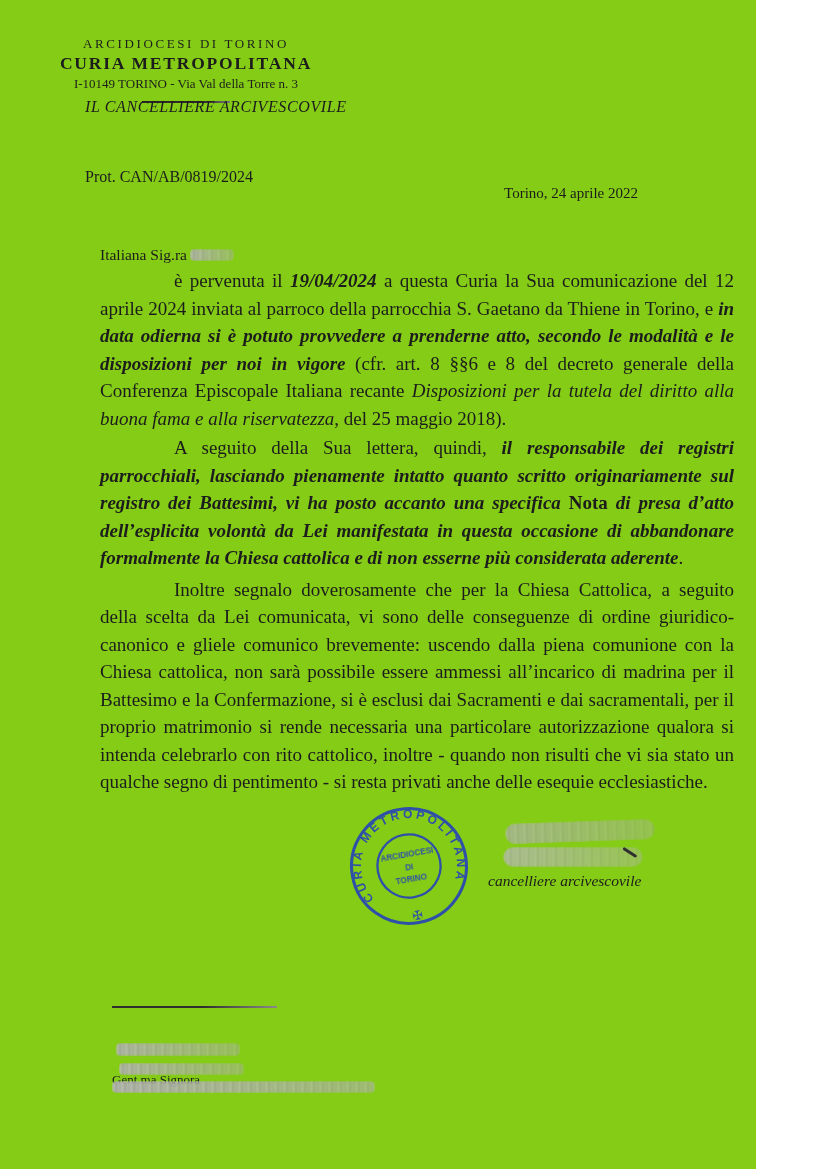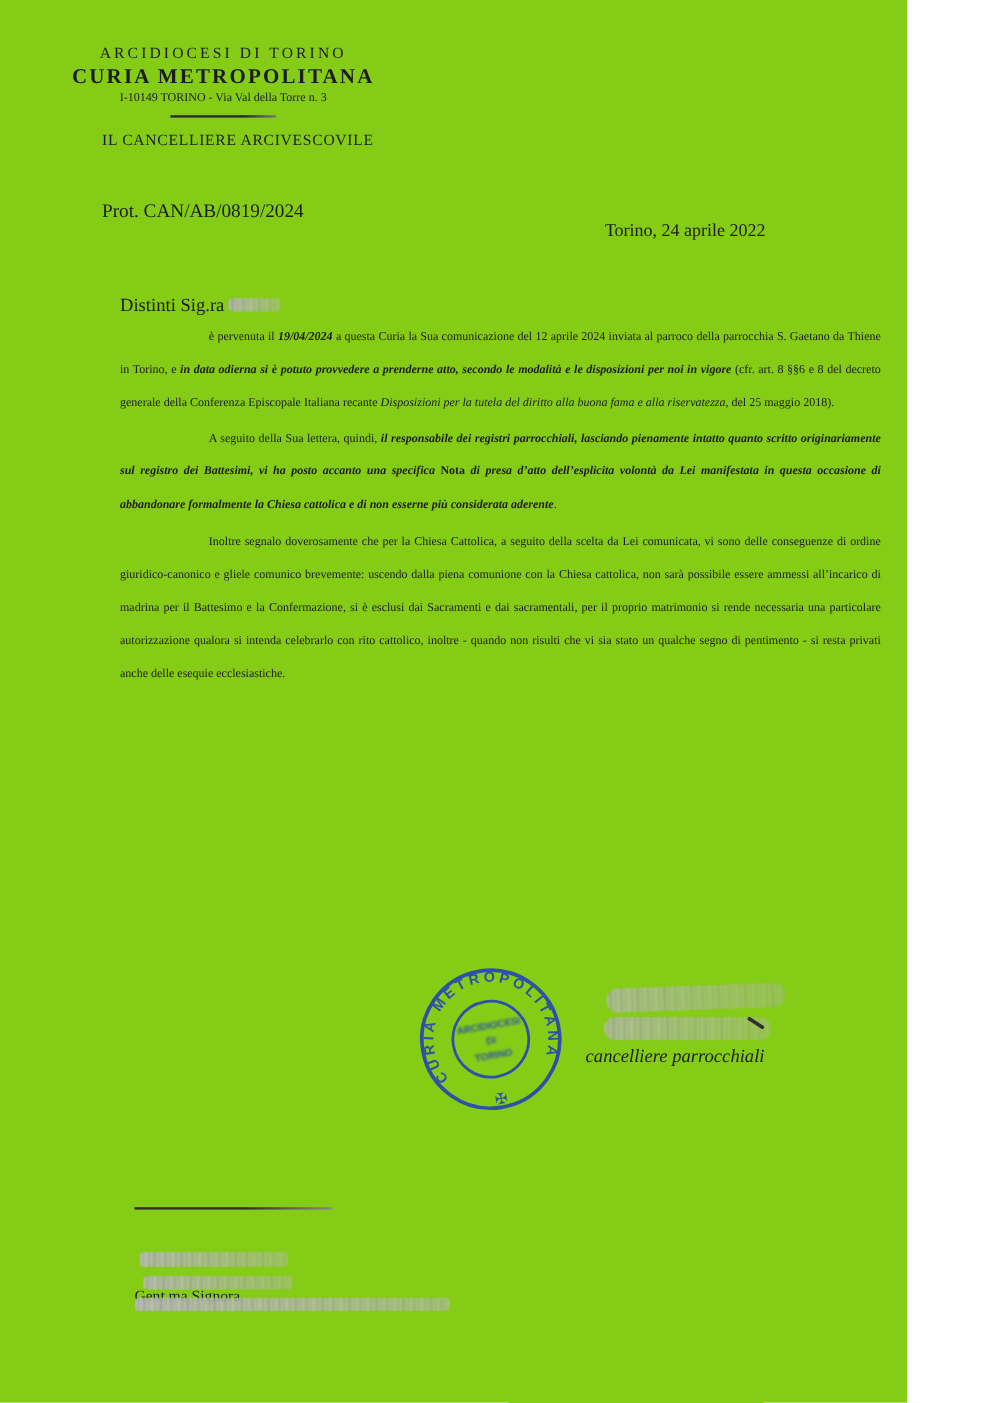--- a/index.html
+++ b/index.html
@@ -7,32 +7,32 @@
   html,body { background:#ffffff; }
   .page {
     position:relative; width:756px; height:1169px; background:#84cc16;
     font-family:"Liberation Serif","DejaVu Serif",serif; color:var(--ink);
     overflow:hidden;
   }
   
   .letterhead { position:absolute; left:58px; top:36px; width:256px; text-align:center; }
   .lh-org   { font-size:13px; letter-spacing:2.6px; white-space:nowrap; }
   .lh-curia { font-size:17.5px; font-weight:bold; letter-spacing:1.8px; margin-top:1px; white-space:nowrap; }
-  .lh-addr  { font-size:10px; margin-top:2px; white-space:nowrap; }
+  .lh-addr  { font-size:13px; margin-top:2px; white-space:nowrap; }
   .lh-rule  { width:88px; height:2px; margin:9px auto 0;
               background:linear-gradient(90deg,#2b2b2b,#2b2b2b 70%,#777); }
-  .office-title { position:absolute; left:85px; top:109px; font-size:13px;
-                  letter-spacing:0.6px; white-space:nowrap; }
+  .office-title { position:absolute; left:85px; top:98px; font-size:16px;
+                  font-style:italic; letter-spacing:0.6px; white-space:nowrap; }
   
   .protocol { position:absolute; left:85px;  top:168px; font-size:16px; }
   .dateline { position:absolute; right:118px; top:185px; font-size:15px; }
   
   .salutation { position:absolute; left:100px; top:246px; font-size:15.5px; }
   .body-text { position:absolute; left:100px; top:267px; width:634px;
-               font-size:10px; line-height:27.5px; text-align:justify; }
+               font-size:19px; line-height:27.5px; text-align:justify; }
   .body-text p { text-indent:74px; }
   .p1 { margin-bottom:2px; }
   .p2 { margin-bottom:4px; }
   .closing { margin-top:24px; text-indent:74px; }
   
   .redact {
     background:repeating-linear-gradient(90deg,#8f8f8f 0px,#d2d2d2 1.5px,#9a9a9a 3px,#c6c6c6 4.5px);
     filter:blur(1px); border-radius:4px; display:inline-block;
     -webkit-mask-image:linear-gradient(90deg,rgba(0,0,0,.9),rgba(0,0,0,.45));
             mask-image:linear-gradient(90deg,rgba(0,0,0,.9),rgba(0,0,0,.45));
@@ -71,21 +71,21 @@
     <div class="lh-curia">CURIA METROPOLITANA</div>
     <div class="lh-addr">I-10149 TORINO - Via Val della Torre n. 3</div>
     <div class="lh-rule"></div>
   </header>
   <div class="office-title">IL CANCELLIERE ARCIVESCOVILE</div>
 
   <div class="protocol">Prot. CAN/AB/0819/2024</div>
   <div class="dateline">Torino, 24 aprile 2022</div>
 
   <div class="salutation">
-    <span>Distinti Sig.ra</span><span class="redact name-redact"></span>
+    <span>Italiana Sig.ra</span><span class="redact name-redact"></span>
   </div>
 
   <main class="body-text">
     <p class="p1"><span>è pervenuta il </span><span style="font-weight: bold; font-style: italic;">19/04/2024</span><span> a questa Curia la Sua comunicazione del 12 aprile 2024 inviata al parroco della parrocchia S. Gaetano da Thiene in Torino, e </span><span style="font-weight: bold; font-style: italic;">in data odierna si è potuto provvedere a prenderne atto, secondo le modalità e le disposizioni per noi in vigore</span><span> (cfr. art. 8 §§6 e 8 del decreto generale della Conferenza Episcopale Italiana recante </span><span style="font-style: italic;">Disposizioni per la tutela del diritto alla buona fama e alla riservatezza</span><span>, del 25 maggio 2018).</span></p>
     <p class="p2"><span>A seguito della Sua lettera, quindi, </span><span style="font-weight: bold; font-style: italic;">il responsabile dei registri parrocchiali, lasciando pienamente intatto quanto scritto originariamente sul registro dei Battesimi, vi ha posto accanto una specifica </span><span style="font-weight: bold;">Nota</span><span style="font-weight: bold; font-style: italic;"> di presa d’atto dell’esplicita volontà da Lei manifestata in questa occasione di abbandonare formalmente la Chiesa cattolica e di non esserne più considerata aderente</span><span>.</span></p>
     <p class="p3"><span>Inoltre segnalo doverosamente che per la Chiesa Cattolica, a seguito della scelta da Lei comunicata, vi sono delle conseguenze di ordine giuridico-canonico e gliele comunico brevemente: uscendo dalla piena comunione con la Chiesa cattolica, non sarà possibile essere ammessi all’incarico di madrina per il Battesimo e la Confermazione, si è esclusi dai Sacramenti e dai sacramentali, per il proprio matrimonio si rende necessaria una particolare autorizzazione qualora si intenda celebrarlo con rito cattolico, inoltre - quando non risulti che vi sia stato un qualche segno di pentimento - si resta privati anche delle esequie ecclesiastiche.</span></p>
   </main>
 
   <div class="stamp">
     <svg viewBox="0 0 140 140">
@@ -102,21 +102,21 @@
         <text x="70" y="61" font-size="8.5">ARCIDIOCESI</text>
         <text x="70" y="74" font-size="8.5">DI</text>
         <text x="70" y="87" font-size="8.5">TORINO</text>
       </g>
     </svg>
   </div>
 
   <div class="redact sig-smudge1"></div>
   <div class="redact sig-smudge2"></div>
   <div class="sig-tick"></div>
-  <div class="sig-caption">cancelliere parrocchiali</div>
+  <div class="sig-caption">cancelliere arcivescovile</div>
 
   <footer>
     <div class="footer-rule"></div>
     <div class="footer-label">Gent.ma Signora</div>
     <div class="redact addr-r1"></div>
     <div class="redact addr-r2"></div>
     <div class="redact addr-r3"></div>
   </footer>
 
 </div>

